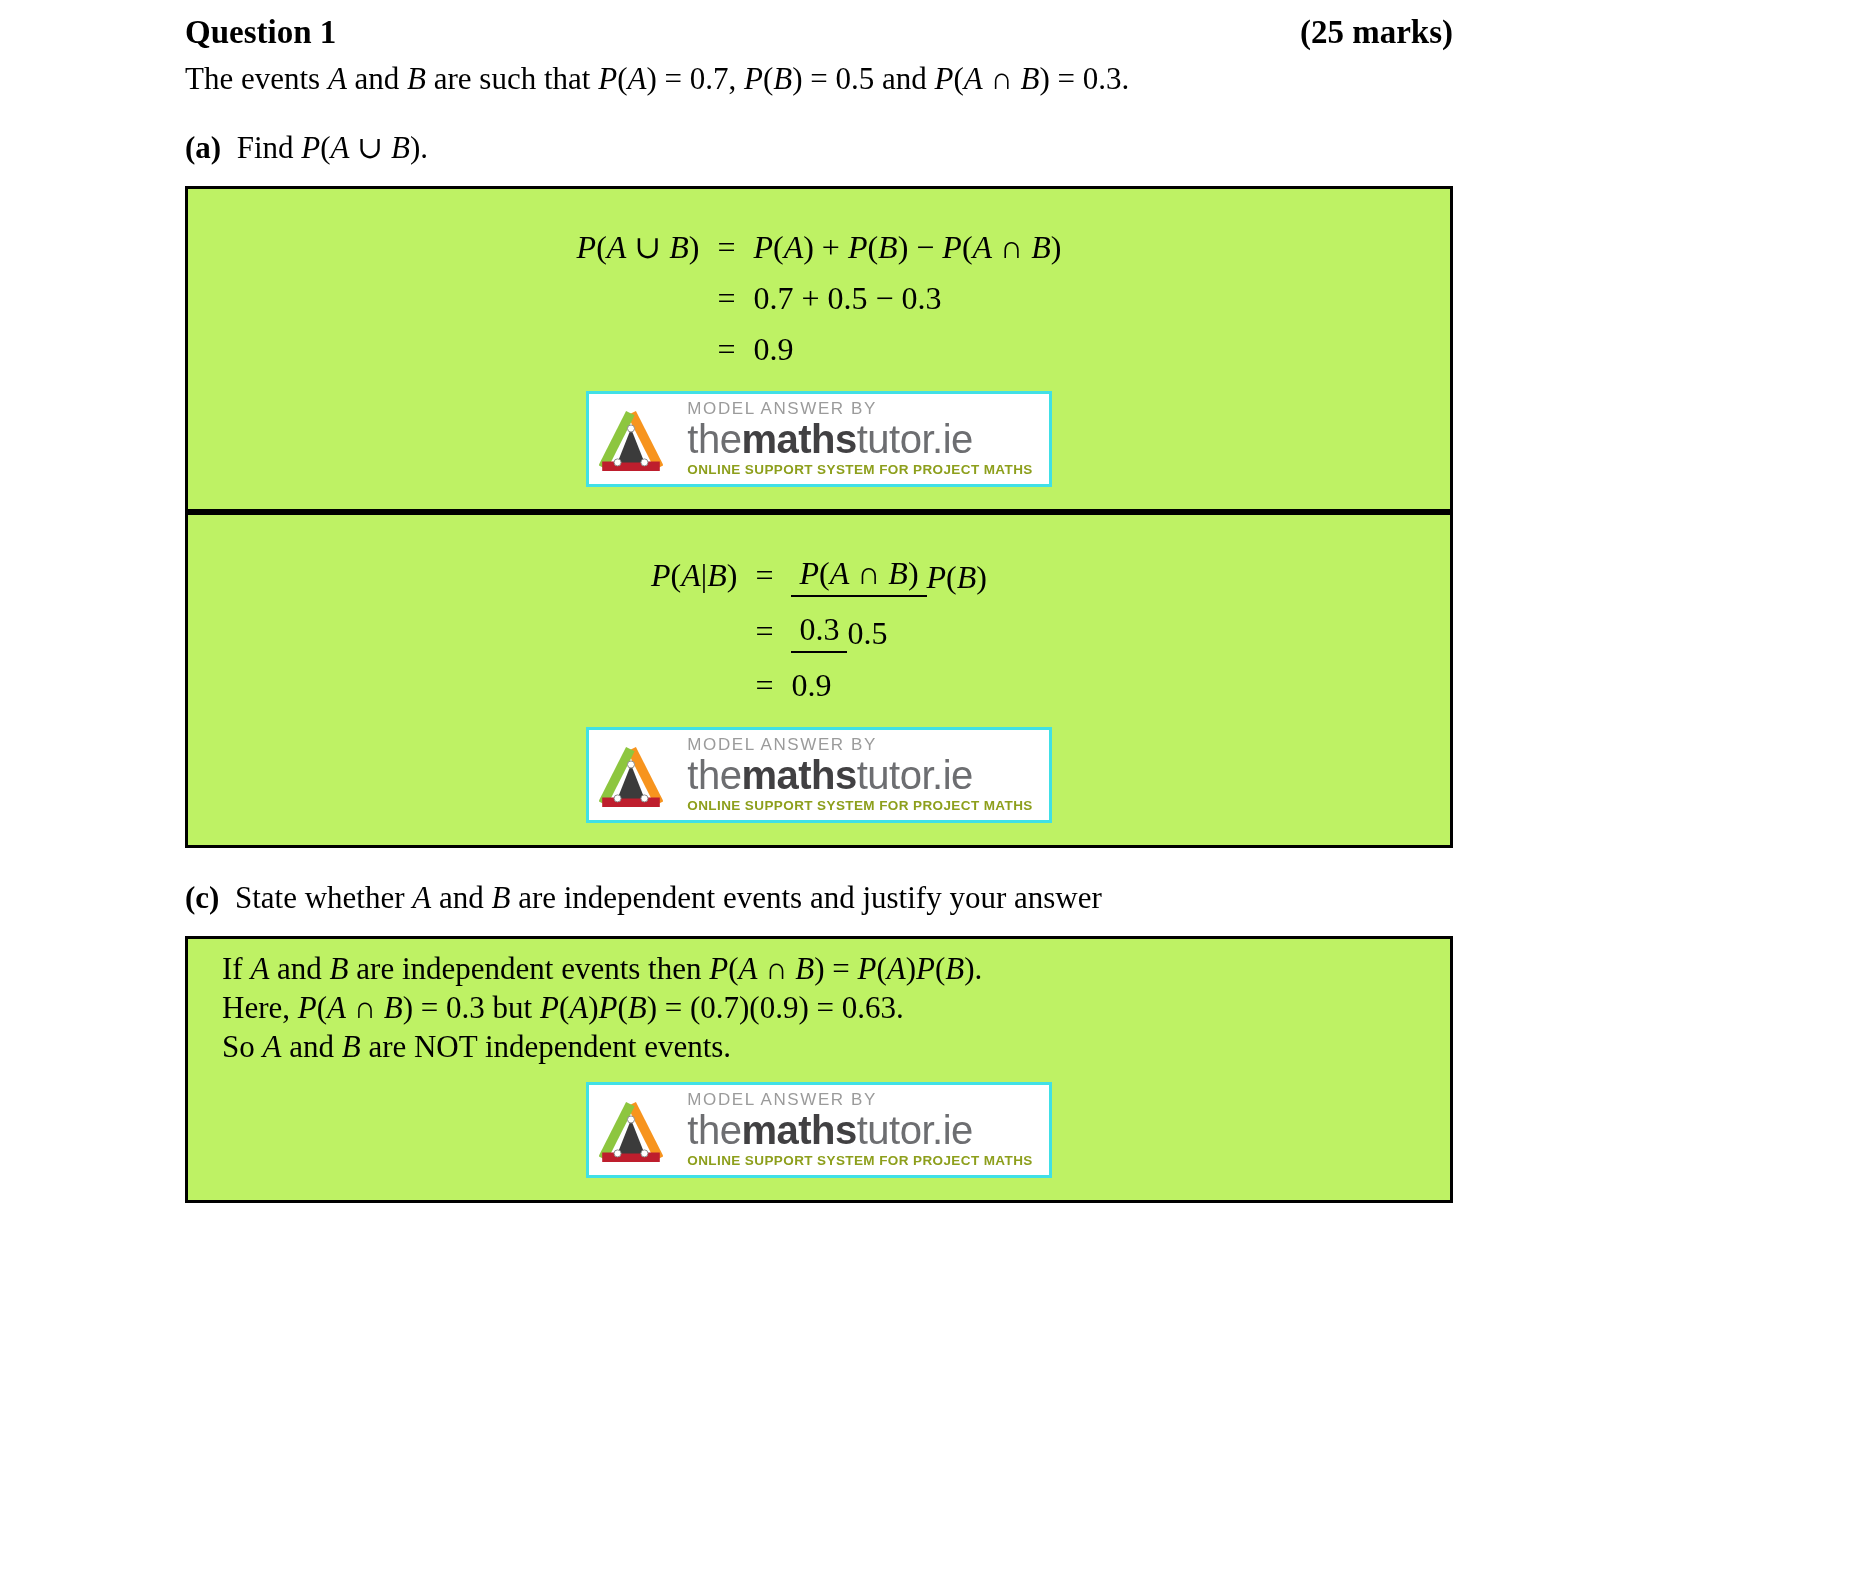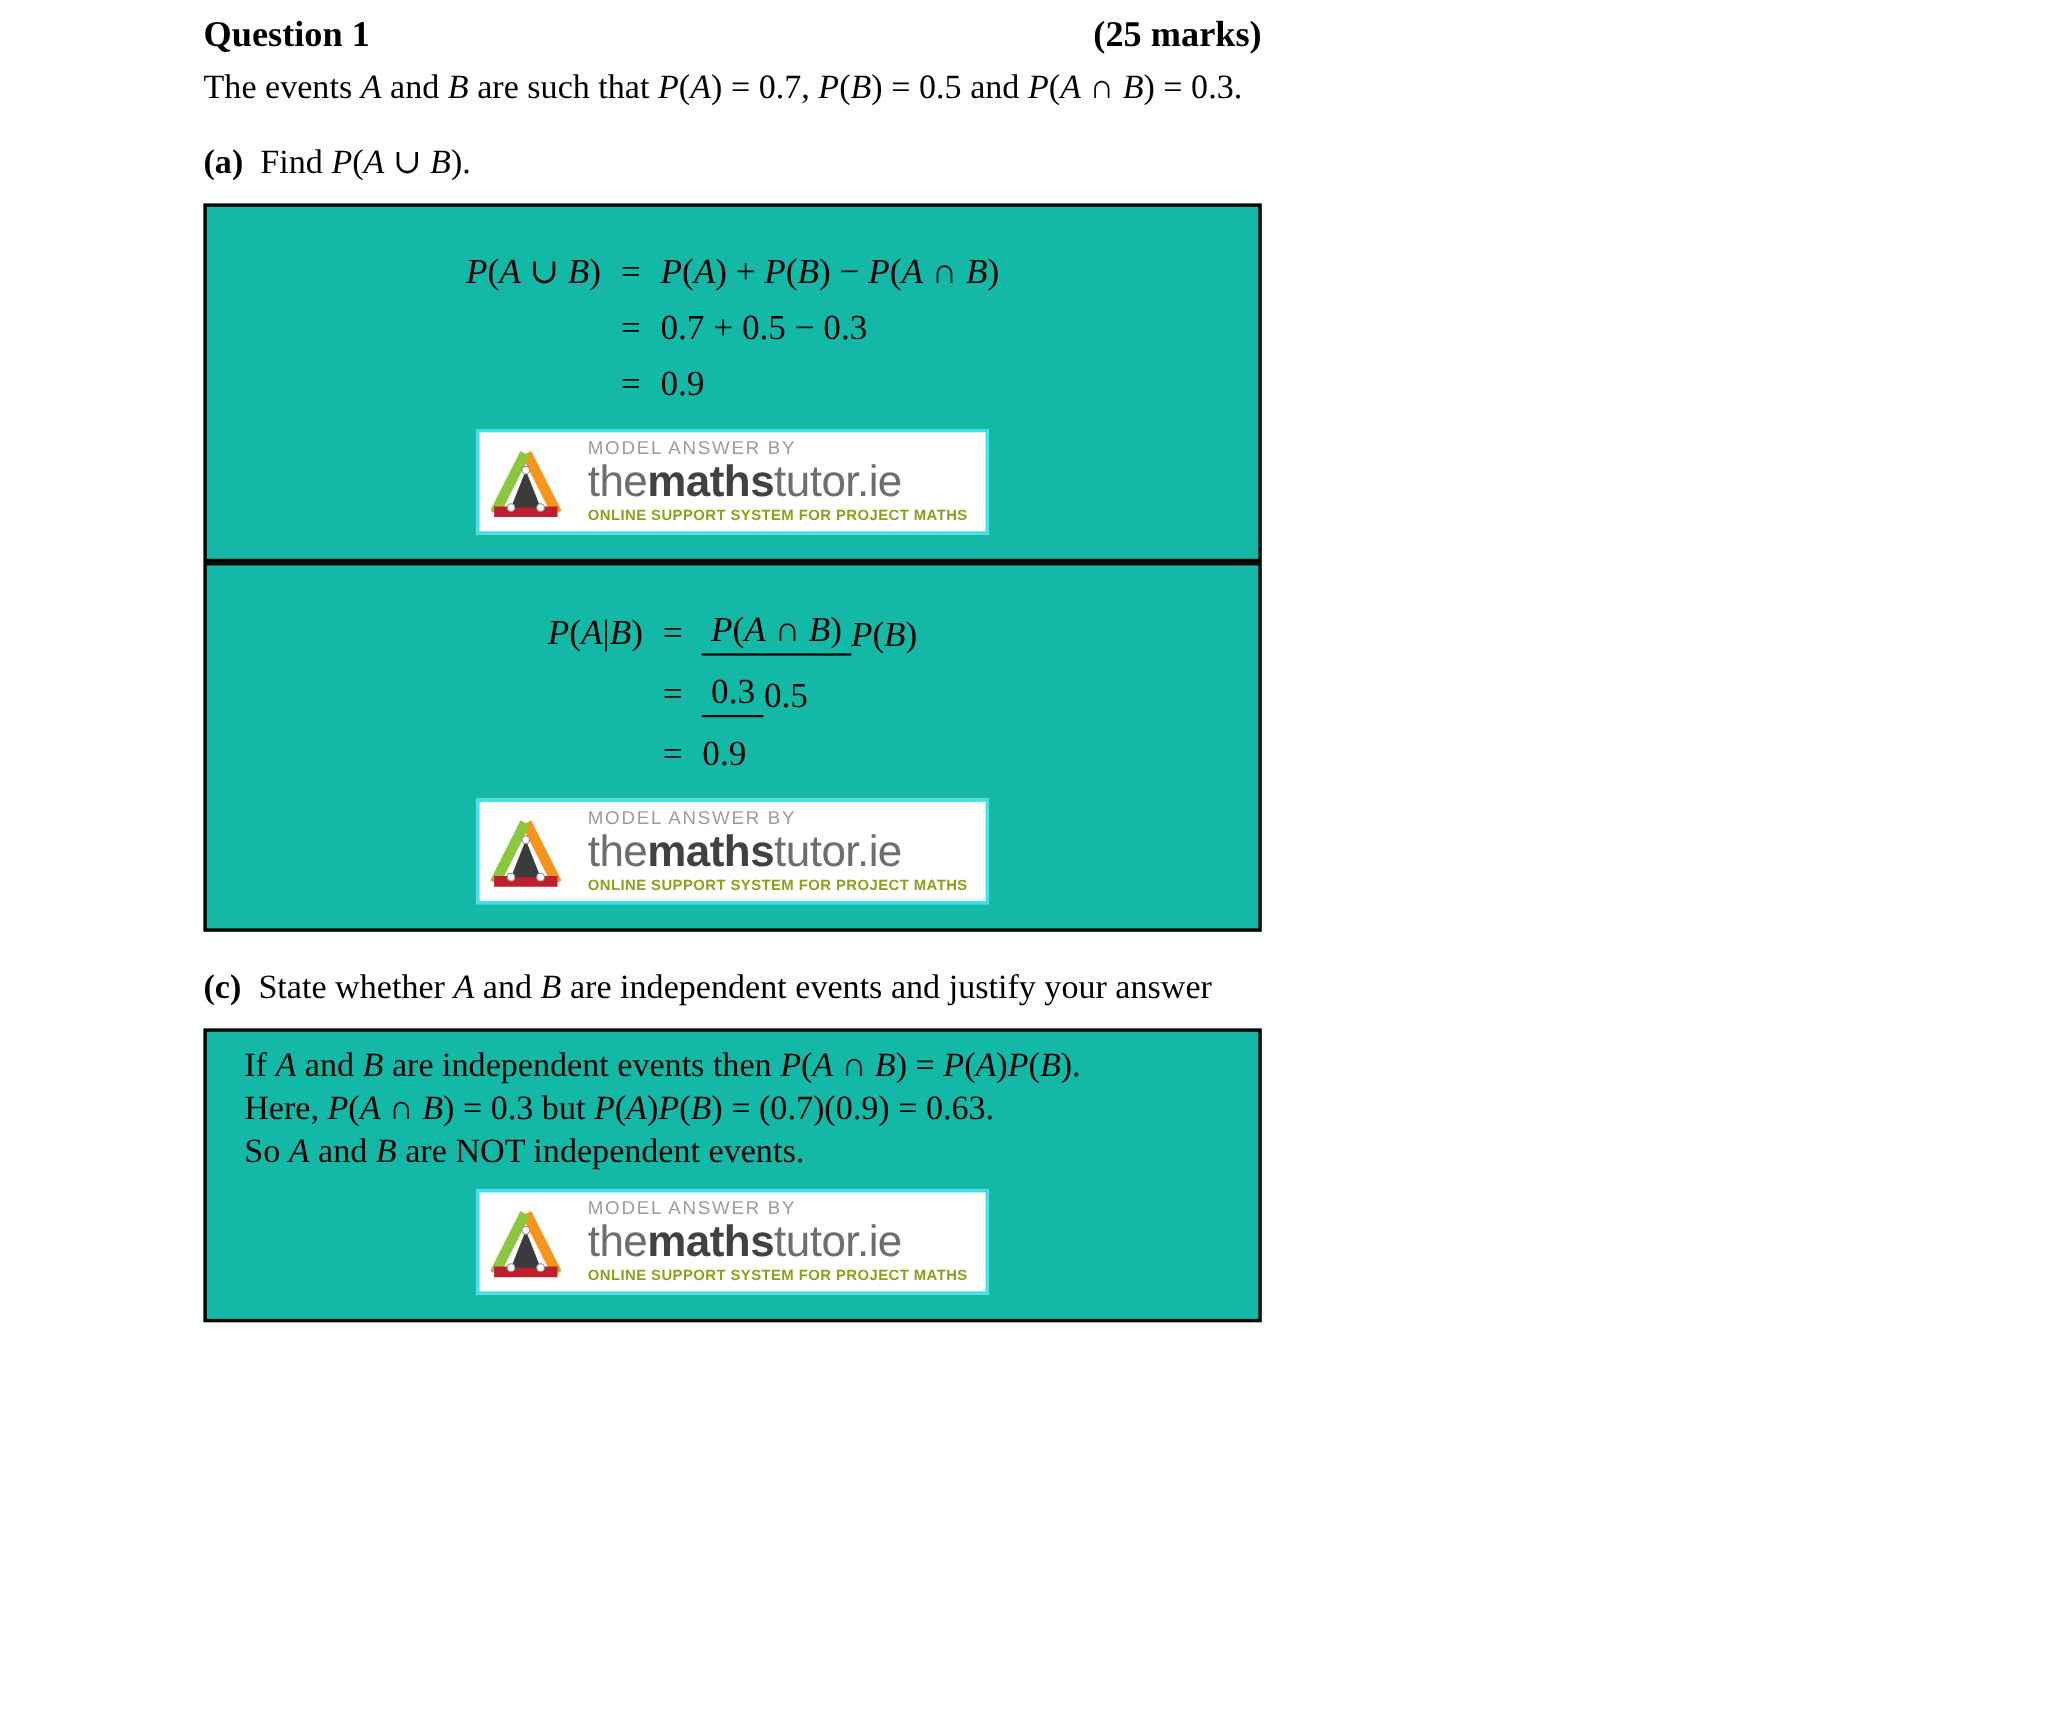--- a/index.html
+++ b/index.html
@@ -5,33 +5,33 @@
   * { box-sizing: border-box; }
   html, body { margin: 0; padding: 0; }
   body {
     width: 1870px; height: 1570px;
     background: #ffffff;
     font-family: "Liberation Serif", "DejaVu Serif", serif;
     color: #000;
     position: relative;
     overflow: hidden;
   }
-  .page { position: absolute; left: 185px; top: 14px; width: 962px; }
+  .page { position: absolute; left: 185px; top: 14px; width: 1268px; }
 
   .header { display: flex; justify-content: space-between; align-items: baseline; }
   .q-title, .q-marks { font-weight: bold; font-size: 33px; }
 
   .seg-line { white-space: pre-wrap; }
   .seg-i { font-style: italic; }
   .seg-b { font-weight: bold; }
 
   .intro { font-size: 31px; margin-top: 10px; }
   .part-label { font-size: 31px; margin: 32px 0 20px; }
 
-  .answer-box { border: 3px solid #000; padding: 32px 20px 22px; background: #14b8a6; }
+  .answer-box { border: 3px solid #000; padding: 32px 20px 22px; background: #bef264; }
   .box-c { padding: 10px 28px 22px; }
 
   .equation { display: table; margin: 0 auto; font-size: 32px; }
   .eq-row { display: table-row; }
   .eq-lhs, .eq-sign, .eq-rhs { display: table-cell; vertical-align: middle; padding-top: 7px; padding-bottom: 7px; }
   .eq-lhs { text-align: right; }
   .eq-sign { padding-left: 18px; padding-right: 18px; }
   .eq-rhs { text-align: left; }
 
   .frac { display: inline-flex; flex-direction: row; align-items: center; vertical-align: middle; }

